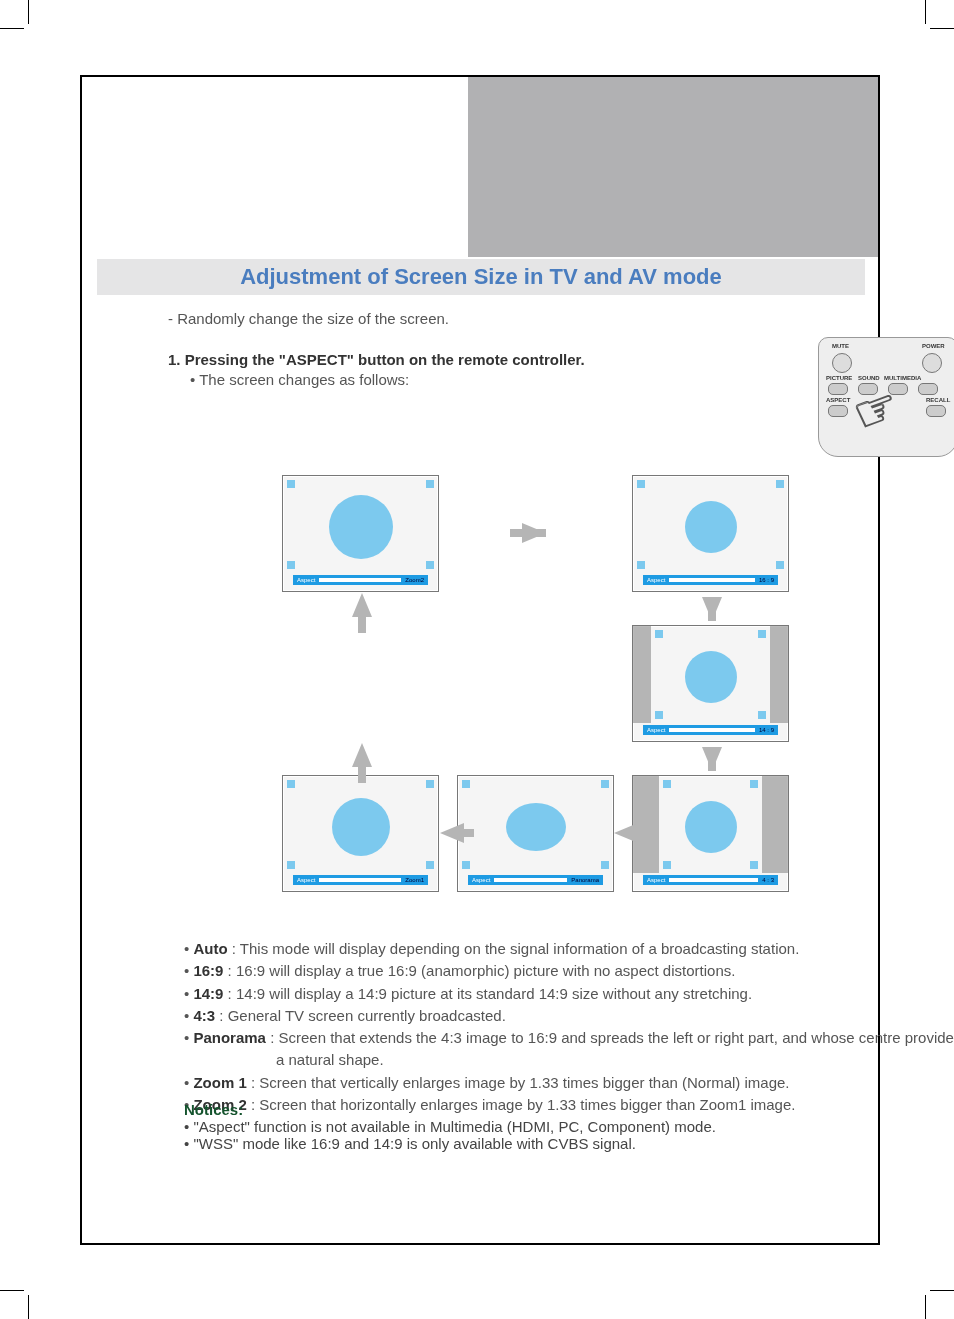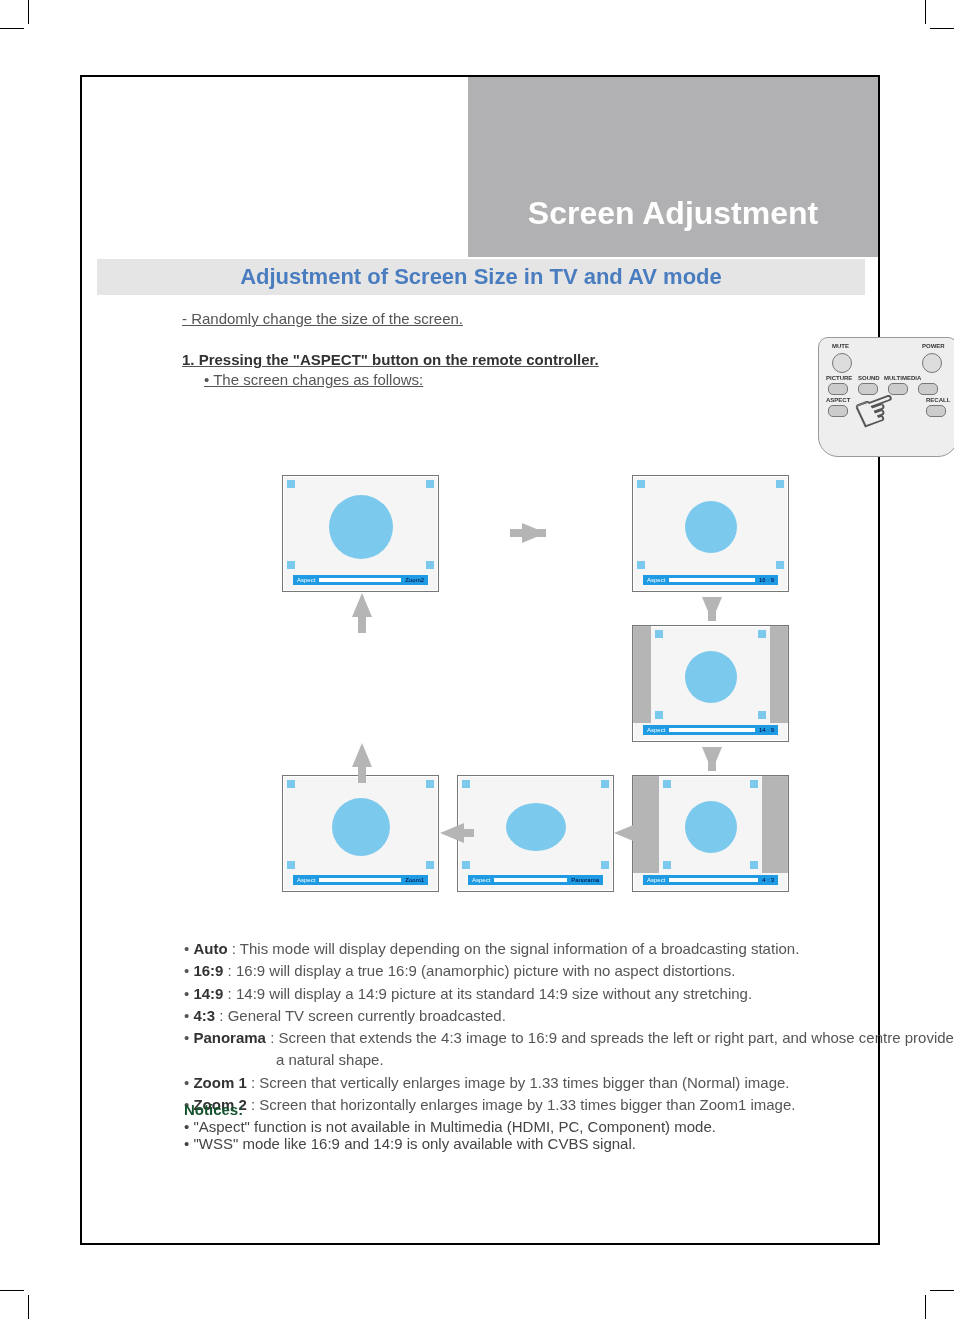--- a/index.html
+++ b/index.html
@@ -34,25 +34,24 @@
   }
   .section-bar{
     position:absolute; left:15px; top:182px;
     width:768px; height:36px;
     background:#e5e5e6;
     color:#4a7dbf;
     font-size:22px; font-weight:bold;
     text-align:center; line-height:36px;
   }
   .body-text{
-    position:absolute; left:100px; top:232px;
+    position:absolute; left:86px; top:232px;
     width:650px;
     font-size:15px; line-height:1.35;
     color:#555;
-    text-decoration:underline;
   }
   .body-text b{ color:#333; }
   
   .remote{
     position:absolute; left:736px; top:260px;
     width:140px; height:120px;
   }
   .remote .body{
     position:absolute; left:0; top:0; width:138px; height:118px;
     border:1px solid #999; border-radius:10px 10px 20px 20px;
@@ -169,21 +168,20 @@
 <div class="crop h" style="right:0;  top:28px;"></div>
 <div class="crop v" style="right:28px;top:0;"></div>
 <div class="crop h" style="left:0;   bottom:28px;"></div>
 <div class="crop v" style="left:28px; bottom:0;"></div>
 <div class="crop h" style="right:0;  bottom:28px;"></div>
 <div class="crop v" style="right:28px;bottom:0;"></div>
 
 <div class="page">
 
   <div class="header-band"></div>
-  <div class="page-title">Screen Adjustment</div>
 
   <div class="section-bar">Adjustment of Screen Size in TV and AV mode</div>
 
   <div class="body-text">
     <div>- Randomly change the size of the screen.</div>
     <br>
     <div><b>1. Pressing the "ASPECT" button on the remote controller.</b></div>
     <div style="padding-left:22px;">• The screen changes as follows:</div>
   </div>
 

